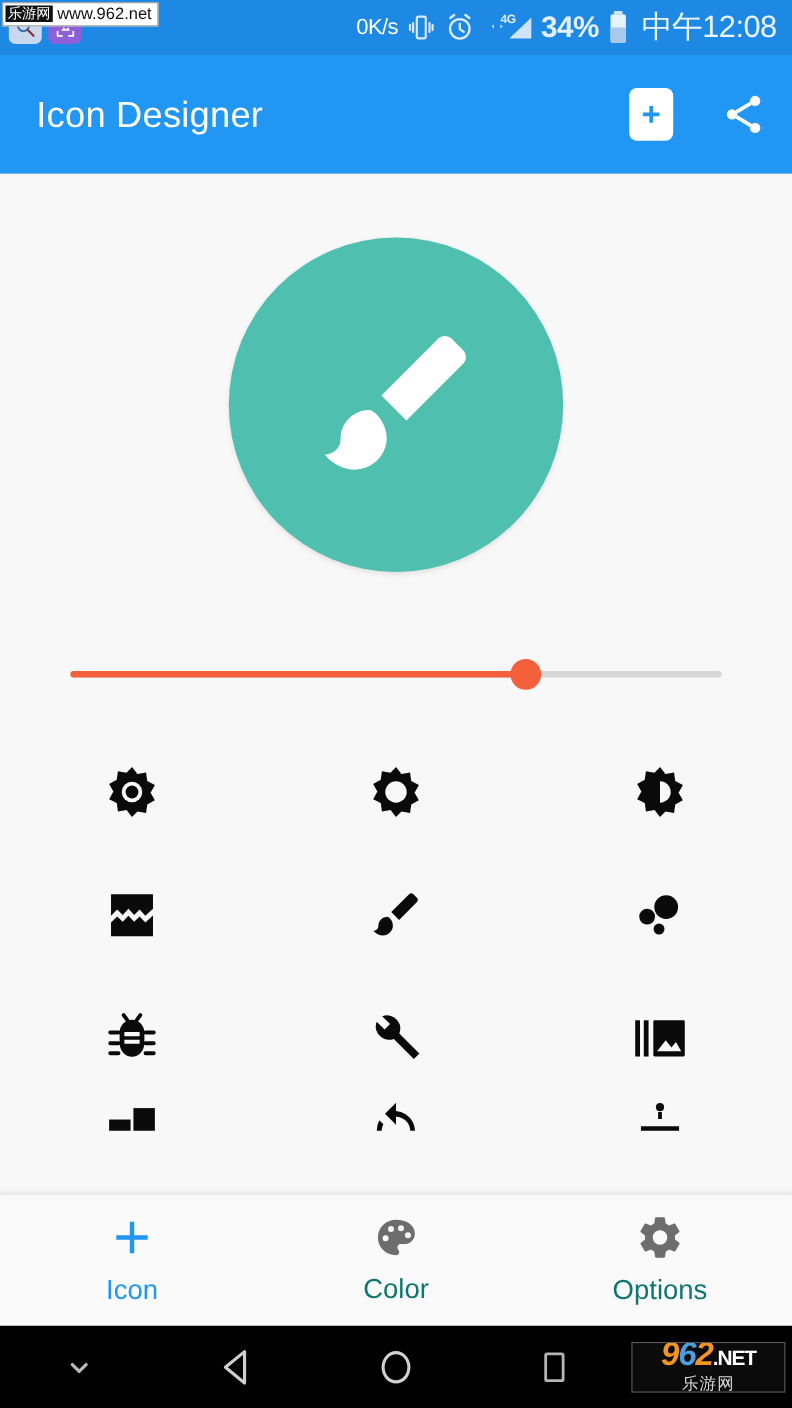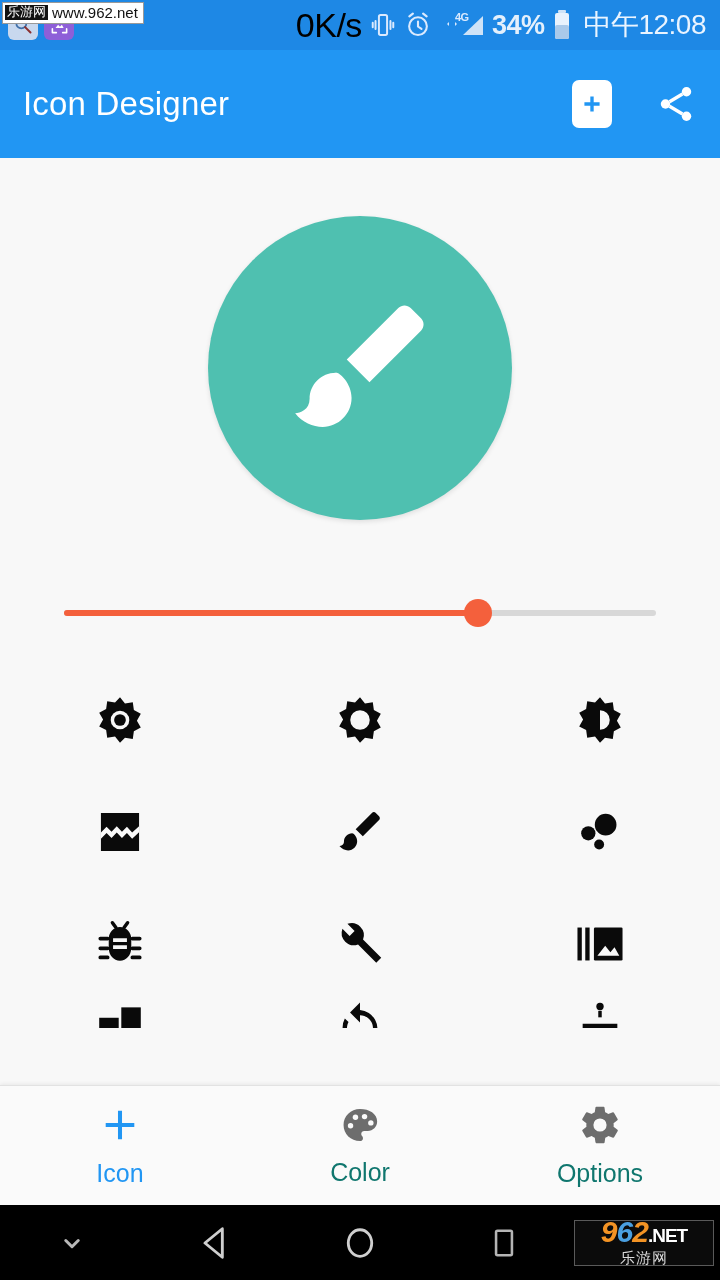--- a/index.html
+++ b/index.html
@@ -30,42 +30,42 @@
     width: 30px; height: 30px; border-radius: 6px;
     display: flex; align-items: center; justify-content: center;
   }
   .sb-appicon.magnifier { background: #c8d8ee; }
   .sb-appicon.purple { background: #8e5fd8; }
   .sb-right {
     margin-left: auto;
     display: flex; align-items: center; gap: 7px;
     font-size: 27px; font-weight: 400; letter-spacing: -0.5px;
   }
-  .net-speed { font-size: 34px; color: #000000; }
+  .net-speed { font-size: 20px; color: #ffffff; }
   .sb-ico { display: flex; align-items: center; justify-content: center; }
   .pct { font-size: 27px; color: #e4f0fc; font-weight: bold; }
   .clock { font-size: 28px; color: #eaf4ff; margin-left: 3px; }
 
   
   .wm-top {
     position: absolute; left: 2px; top: 2px;
     background: #ffffff; border: 1px solid #999;
     padding: 1px 5px 2px 2px;
     font-size: 15px; color: #111; line-height: 1.15;
     display: flex; align-items: center; gap: 4px;
     z-index: 40; white-space: nowrap;
   }
   .wm-cn { background: #111; color: #fff; padding: 0 2px; font-size: 13px; }
 
   
   .appbar {
     height: 108px; flex: 0 0 108px;
     background: #2196f3;
     display: flex; align-items: center;
-    padding: 0 22px 0 23px;
+    padding: 0 22px 0 33px;
   }
   .app-title {
     color: #ffffff; font-size: 33px; font-weight: 400; letter-spacing: 0.2px;
   }
   .appbar-actions { margin-left: auto; display: flex; align-items: center; gap: 42px; }
   .btn-add {
     width: 40px; height: 48px; background: #ffffff; border-radius: 7px;
     display: flex; align-items: center; justify-content: center;
     cursor: pointer;
   }

